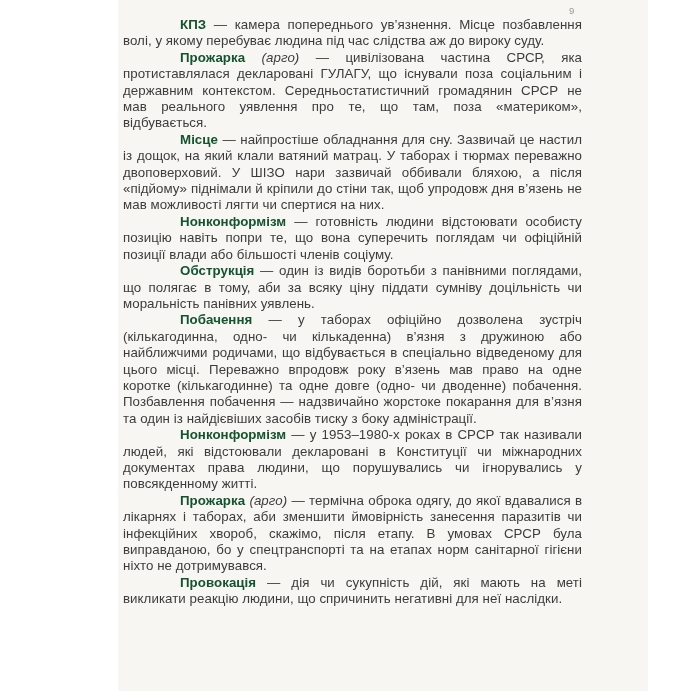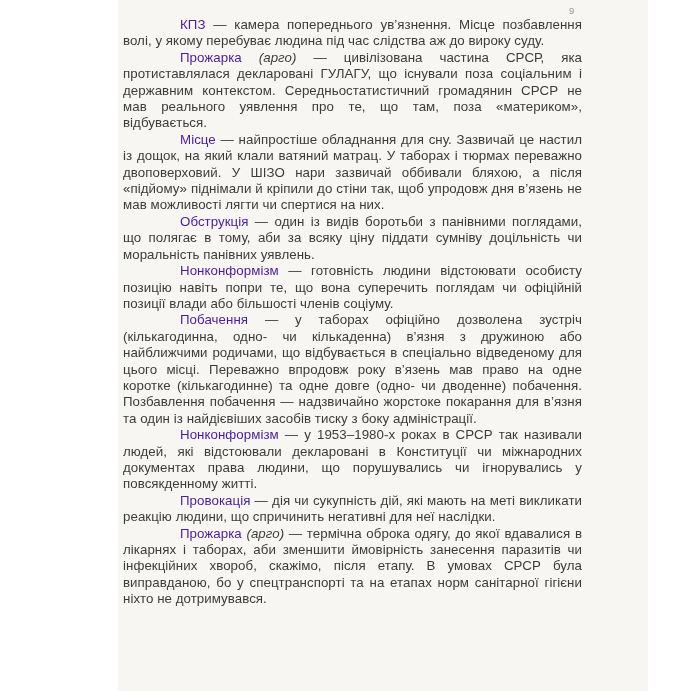--- a/index.html
+++ b/index.html
@@ -41,48 +41,48 @@
       font-size: 13.3px;
       line-height: 16.4px;
       letter-spacing: 0.05px;
       color: #3c3c3c;
     }
     .entry {
       margin: 0;
       text-indent: 9px;
     }
     .entry b {
-      color: #4c1d95;
-      font-weight: normal;
+      color: #14532d;
+      font-weight: bold;
       padding-left: 48px;
     }
     .entry i {
       font-style: italic;
     }
   </style>
 </head>
 <body>
 
 <div class="viewer">
   <div class="page">
     <div class="page-number">9</div>
     <div class="text-block">
   <p class="entry"><b>КПЗ</b><span> — камера попереднього ув’язнення. Місце позбавлення волі, у якому перебуває людина під час слідства аж до вироку суду.</span></p>
 
   <p class="entry"><b>Прожарка</b><i> (арго)</i><span> — цивілізована частина СРСР, яка протиставлялася декларовані ГУЛАГУ, що існували поза соціальним і державним контекстом. Середньостатистичний громадянин СРСР не мав реального уявлення про те, що там, поза «материком», відбувається.</span></p>
 
   <p class="entry"><b>Місце</b><span> — найпростіше обладнання для сну. Зазвичай це настил із дощок, на який клали ватяний матрац. У таборах і тюрмах переважно двоповерховий. У ШІЗО нари зазвичай оббивали бляхою, а після «підйому» піднімали й кріпили до стіни так, щоб упродовж дня в’язень не мав можливості лягти чи спертися на них.</span></p>
 
+  <p class="entry"><b>Нонконформізм</b><span> — готовність людини відстоювати особисту позицію навіть попри те, що вона суперечить поглядам чи офіційній позиції влади або більшості членів соціуму.</span></p>
+
   <p class="entry"><b>Обструкція</b><span> — один із видів боротьби з панівними поглядами, що полягає в тому, аби за всяку ціну піддати сумніву доцільність чи моральність панівних уявлень.</span></p>
-
-  <p class="entry"><b>Нонконформізм</b><span> — готовність людини відстоювати особисту позицію навіть попри те, що вона суперечить поглядам чи офіційній позиції влади або більшості членів соціуму.</span></p>
 
   <p class="entry"><b>Побачення</b><span> — у таборах офіційно дозволена зустріч (кількагодинна, одно- чи кількаденна) в’язня з дружиною або найближчими родичами, що відбувається в спеціально відведеному для цього місці. Переважно впродовж року в’язень мав право на одне коротке (кількагодинне) та одне довге (одно- чи дводенне) побачення. Позбавлення побачення — надзвичайно жорстоке покарання для в’язня та один із найдієвіших засобів тиску з боку адміністрації.</span></p>
 
 
   <p class="entry"><b>Нонконформізм</b><span> — у 1953–1980-х роках в СРСР так називали людей, які відстоювали декларовані в Конституції чи міжнародних документах права людини, що порушувались чи ігнорувались у повсякденному житті.</span></p>
 
+  <p class="entry"><b>Прожарка</b><i> (арго)</i><span> — термічна оброка одягу, до якої вдавалися в лікарнях і таборах, аби зменшити ймовірність занесення паразитів чи інфекційних хвороб, скажімо, після етапу. В умовах СРСР була виправданою, бо у спецтранспорті та на етапах норм санітарної гігієни ніхто не дотримувався.</span></p>
+
   <p class="entry"><b>Провокація</b><span> — дія чи сукупність дій, які мають на меті викликати реакцію людини, що спричинить негативні для неї наслідки.</span></p>
-
-  <p class="entry"><b>Прожарка</b><i> (арго)</i><span> — термічна оброка одягу, до якої вдавалися в лікарнях і таборах, аби зменшити ймовірність занесення паразитів чи інфекційних хвороб, скажімо, після етапу. В умовах СРСР була виправданою, бо у спецтранспорті та на етапах норм санітарної гігієни ніхто не дотримувався.</span></p>
 </div>
   </div>
 </div>
 
 </body></html>

